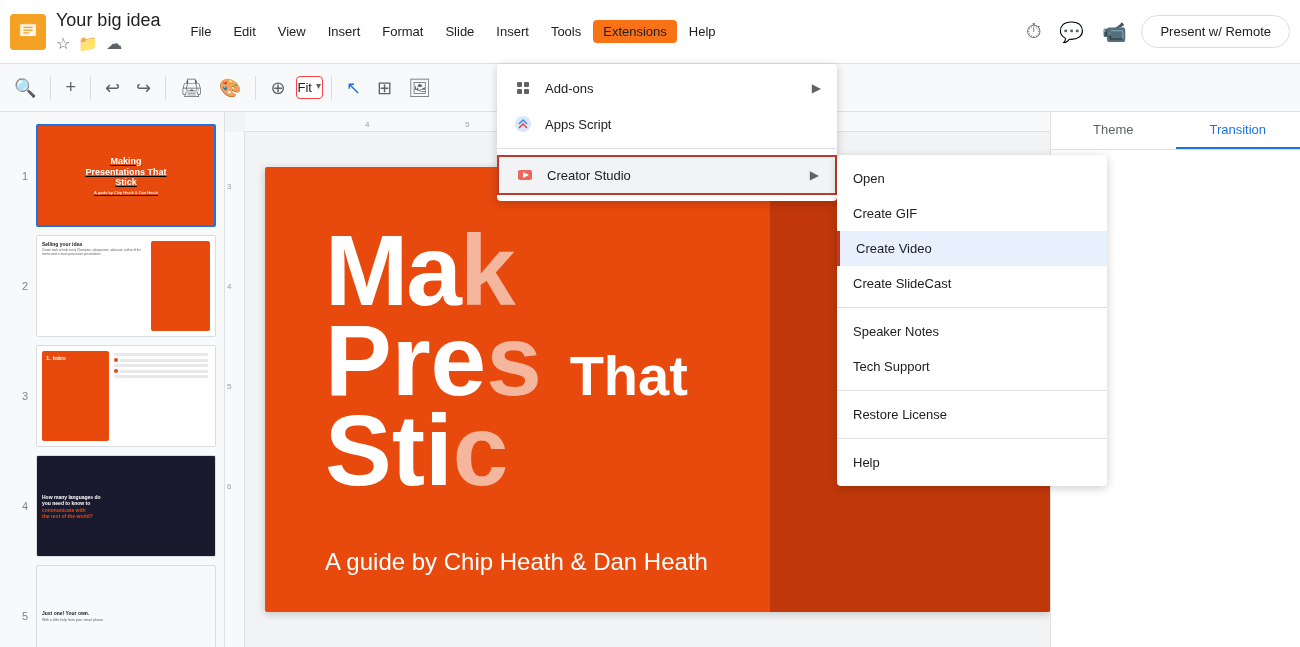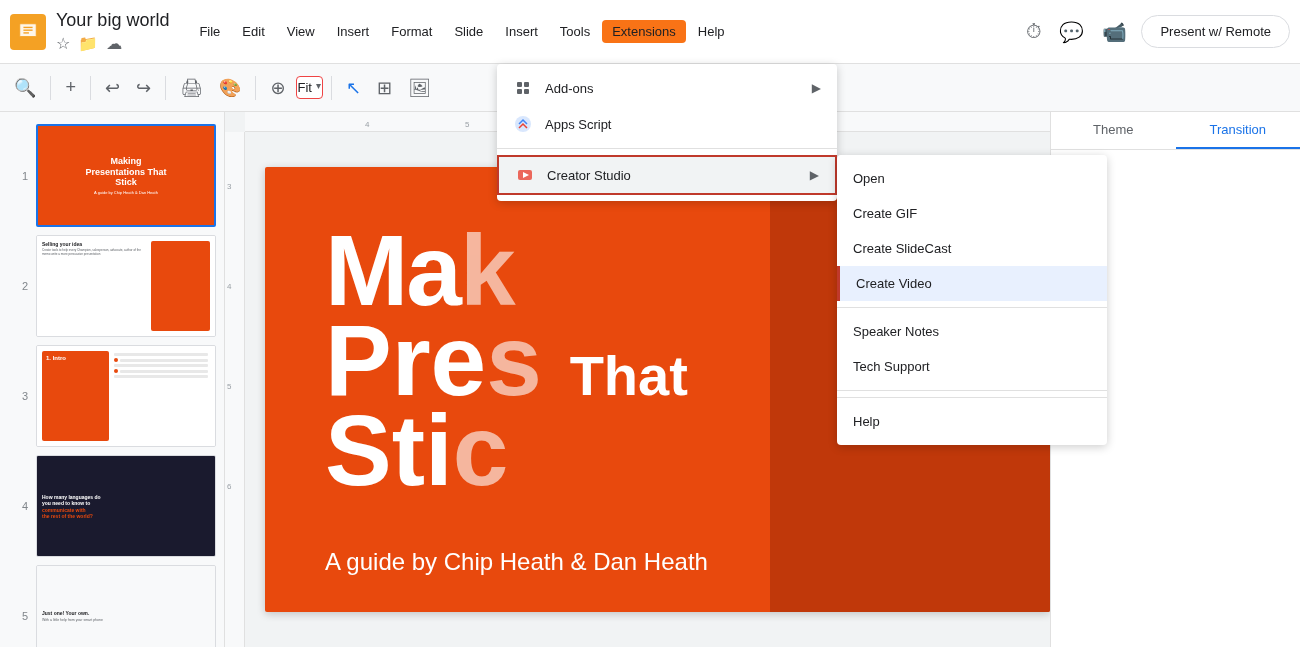--- a/index.html
+++ b/index.html
@@ -32,21 +32,21 @@
 
     
     #slides-panel { width: 225px; background: #f8f9fa; border-right: 1px solid #e0e0e0; overflow-y: auto; padding: 8px 0; flex-shrink: 0; }
     .slide-item { display: flex; align-items: center; padding: 4px 8px; cursor: pointer; position: relative; }
     .slide-num { font-size: 11px; color: #80868b; width: 20px; text-align: right; margin-right: 8px; flex-shrink: 0; }
     .slide-thumb { flex: 1; border-radius: 2px; overflow: hidden; border: 1px solid #dadce0; position: relative; }
     .slide-thumb.selected { border: 2px solid #1a73e8; }
     .slide-thumb-inner { width: 100%; aspect-ratio: 16/9; position: relative; overflow: hidden; }
 
     
-    .s1-bg { background: #e8490d; width: 100%; height: 100%; display: flex; flex-direction: column; align-items: center; justify-content: center; padding: 0; }
+    .s1-bg { background: #e8490d; width: 100%; height: 100%; display: flex; flex-direction: column; align-items: center; justify-content: center; padding: 0; text-decoration: underline; }
     .s1-title { color: #fff; font-size: 9px; font-weight: bold; text-align: center; line-height: 1.2; }
     .s1-subtitle { color: #fff; font-size: 4px; text-align: center; margin-top: 2px; }
 
     
     .s2-bg { background: #fff; width: 100%; height: 100%; display: flex; padding: 5px; gap: 4px; }
     .s2-left { flex: 1; }
     .s2-title { font-size: 5px; font-weight: bold; color: #202124; margin-bottom: 2px; }
     .s2-text { font-size: 3px; color: #5f6368; line-height: 1.3; }
     .s2-right { width: 35%; background: #e8490d; border-radius: 2px; }
 
@@ -103,21 +103,21 @@
   <div id="app-logo">
     <svg viewBox="0 0 24 24" fill="white">
       <rect x="3" y="3" width="18" height="14" rx="1" fill="white" opacity="0.9"></rect>
       <rect x="3" y="3" width="18" height="14" rx="1" fill="none" stroke="#f4a124" stroke-width="1"></rect>
       <line x1="7" y1="7" x2="17" y2="7" stroke="#f4a124" stroke-width="1.5"></line>
       <line x1="7" y1="10" x2="17" y2="10" stroke="#f4a124" stroke-width="1.5"></line>
       <line x1="7" y1="13" x2="13" y2="13" stroke="#f4a124" stroke-width="1.5"></line>
     </svg>
   </div>
   <div id="title-area">
-    <div id="doc-title">Your big world</div>
+    <div id="doc-title">Your big idea</div>
     <div id="doc-icons">
       <span>☆</span>
       <span>📁</span>
       <span>☁</span>
     </div>
   </div>
   <div id="menu-bar">
     <div class="menu-item">File</div>
     <div class="menu-item">Edit</div>
     <div class="menu-item">View</div>
@@ -320,31 +320,34 @@
   </div>
 </div>
 
 <div id="creator-submenu">
   <div class="sub-item">
     <span>Open</span>
   </div>
   <div class="sub-item">
     <span>Create GIF</span>
   </div>
-  <div class="sub-item">
-    <span>Create SlideCast</span>
-  </div>
   <div class="sub-item highlighted" style="background:#e8f0fe;border-left:3px solid #c0392b;">
     <span>Create Video</span>
   </div>
+  <div class="sub-item">
+    <span>Create SlideCast</span>
+  </div>
   <div class="sub-separator"></div>
   <div class="sub-item">
     <span>Speaker Notes</span>
   </div>
   <div class="sub-item">
     <span>Tech Support</span>
   </div>
   <div class="sub-separator"></div>
+  <div class="sub-item">
+    <span>Restore License</span>
+  </div>
   <div class="sub-separator"></div>
   <div class="sub-item">
     <span>Help</span>
   </div>
 </div>
 
 </body></html>

